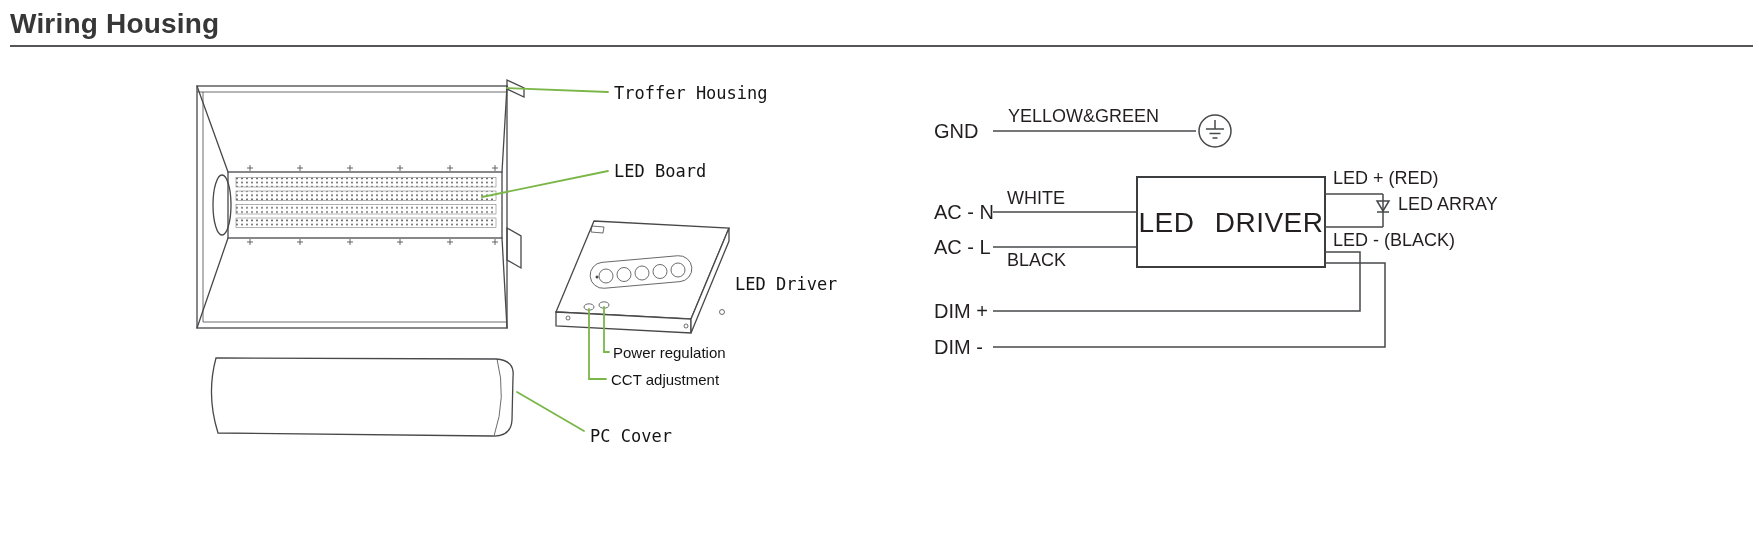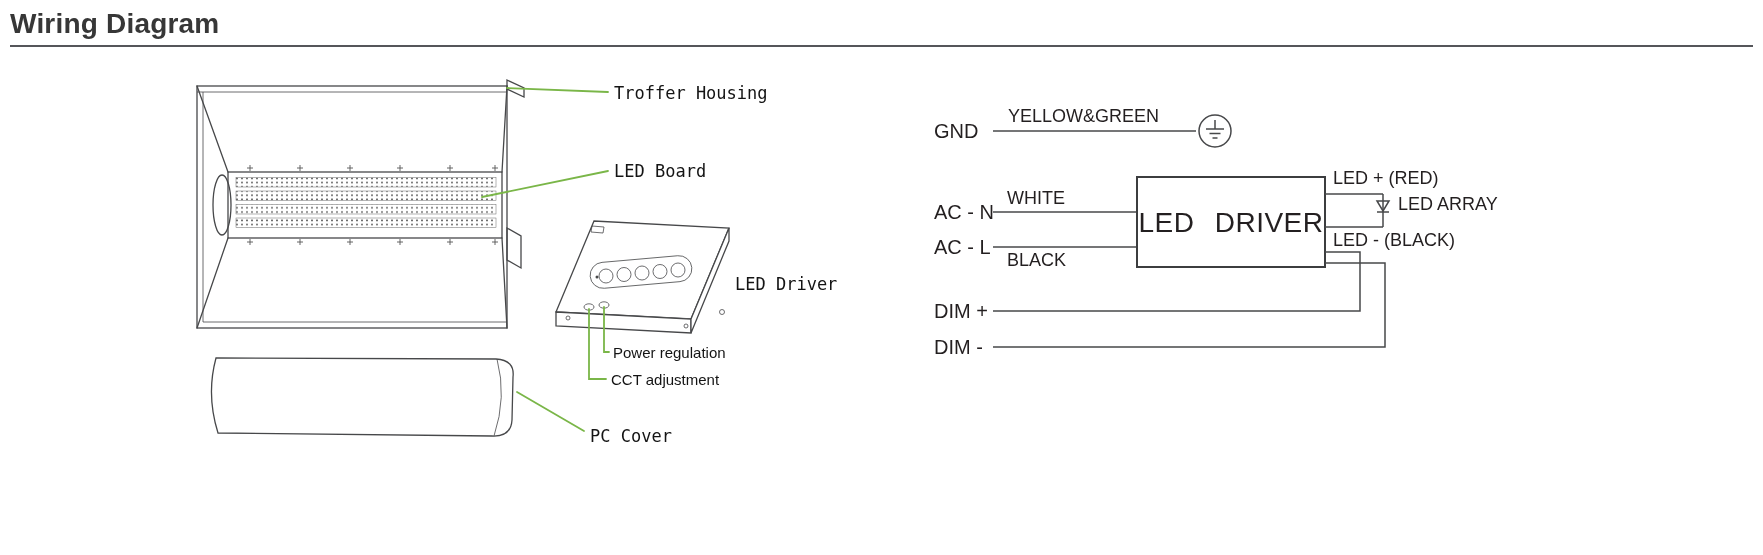--- a/index.html
+++ b/index.html
@@ -58,21 +58,21 @@
   .wirelabel  { font-family: "Liberation Sans", sans-serif; font-size: 18px; fill: #231f20; }
   .boxlabel   { font-family: "Liberation Sans", sans-serif; font-size: 28px; fill: #231f20;
                 word-spacing: 12px; letter-spacing: 0.5px; text-anchor: middle; }
 </style>
 </head>
 <body>
 
 <div class="page">
 
   <div class="header">
-    <h1 class="page-title">Wiring Diagram</h1>
+    <h1 class="page-title">Wiring Housing</h1>
     <div class="title-rule"></div>
   </div>
 
   <svg class="diagram" width="1763" height="555" viewBox="0 0 1763 555" xmlns="http://www.w3.org/2000/svg">
 
     <defs>
       <pattern id="ledDots" width="5" height="4.2" patternUnits="userSpaceOnUse">
         <circle cx="2" cy="2" r="0.85" fill="#4a4a4a"></circle>
       </pattern>
       <g id="screw" stroke="#565656" stroke-width="0.9">

